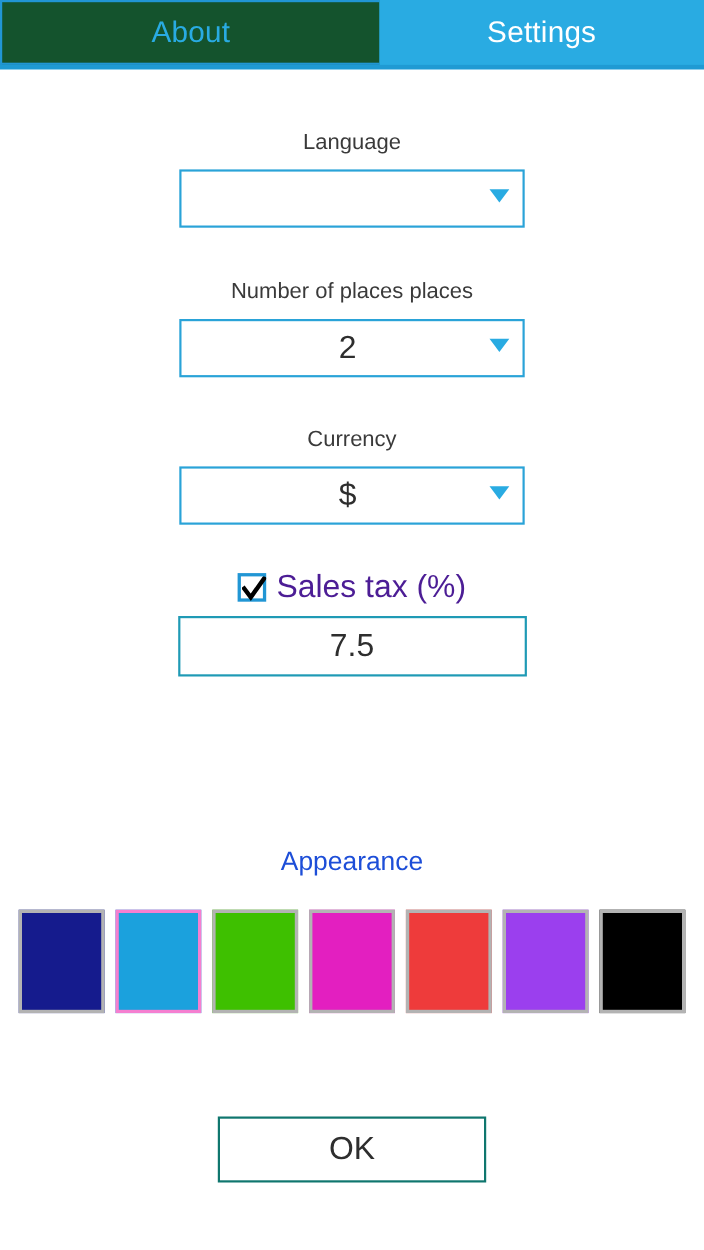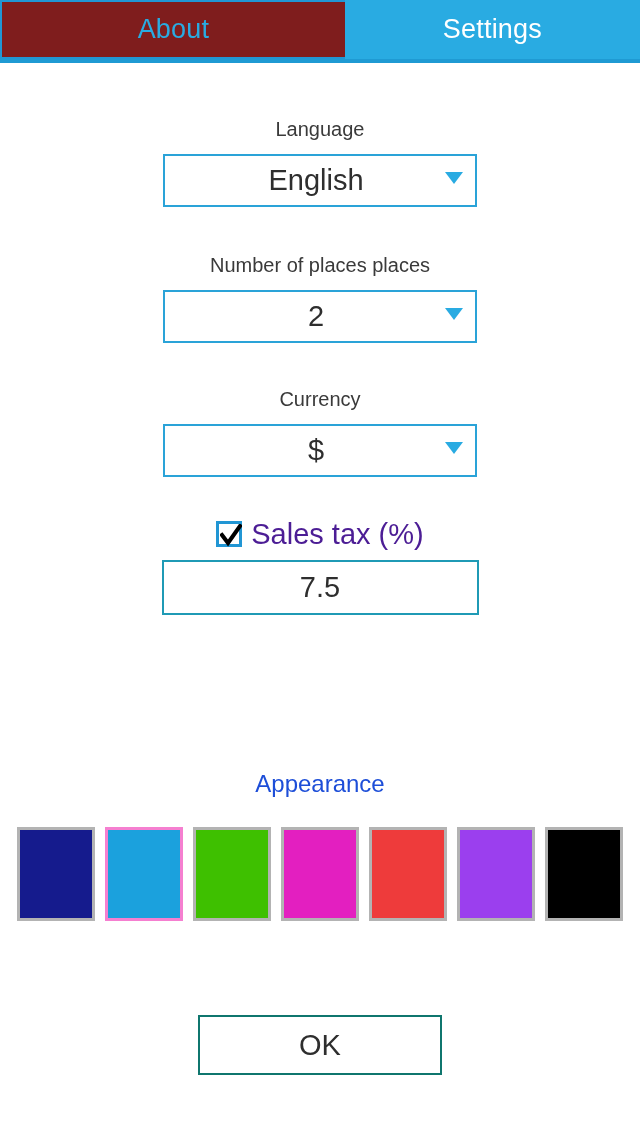--- a/index.html
+++ b/index.html
@@ -23,21 +23,21 @@
   .tab {
     height: 59px;
     display: flex;
     align-items: center;
     justify-content: center;
     font-size: 27px;
     letter-spacing: 0.2px;
   }
   .tab-about {
     width: 376px;
-    background: #7f1d1d;
+    background: #14532d;
     color: #29abe2;
     border: 2px solid #2196d4;
     border-right: none;
   }
   .tab-settings {
     width: 322px;
     background: #29abe2;
     color: #ffffff;
   }
   .tabbar-underline {
@@ -184,21 +184,20 @@
     <span>Settings</span>
   </div>
   <div class="tabbar-underline"></div>
 </div>
 
 <div class="form">
 
   <div class="field-label">Language</div>
   <div class="control-row">
     <div class="dropdown">
-      <span class="dropdown-value">English</span>
       <span class="dropdown-arrow"></span>
     </div>
   </div>
 
   <div class="spacer-24"></div>
 
   <div class="field-label">Number of places places</div>
   <div class="control-row">
     <div class="dropdown">
       <span class="dropdown-value">2</span>

